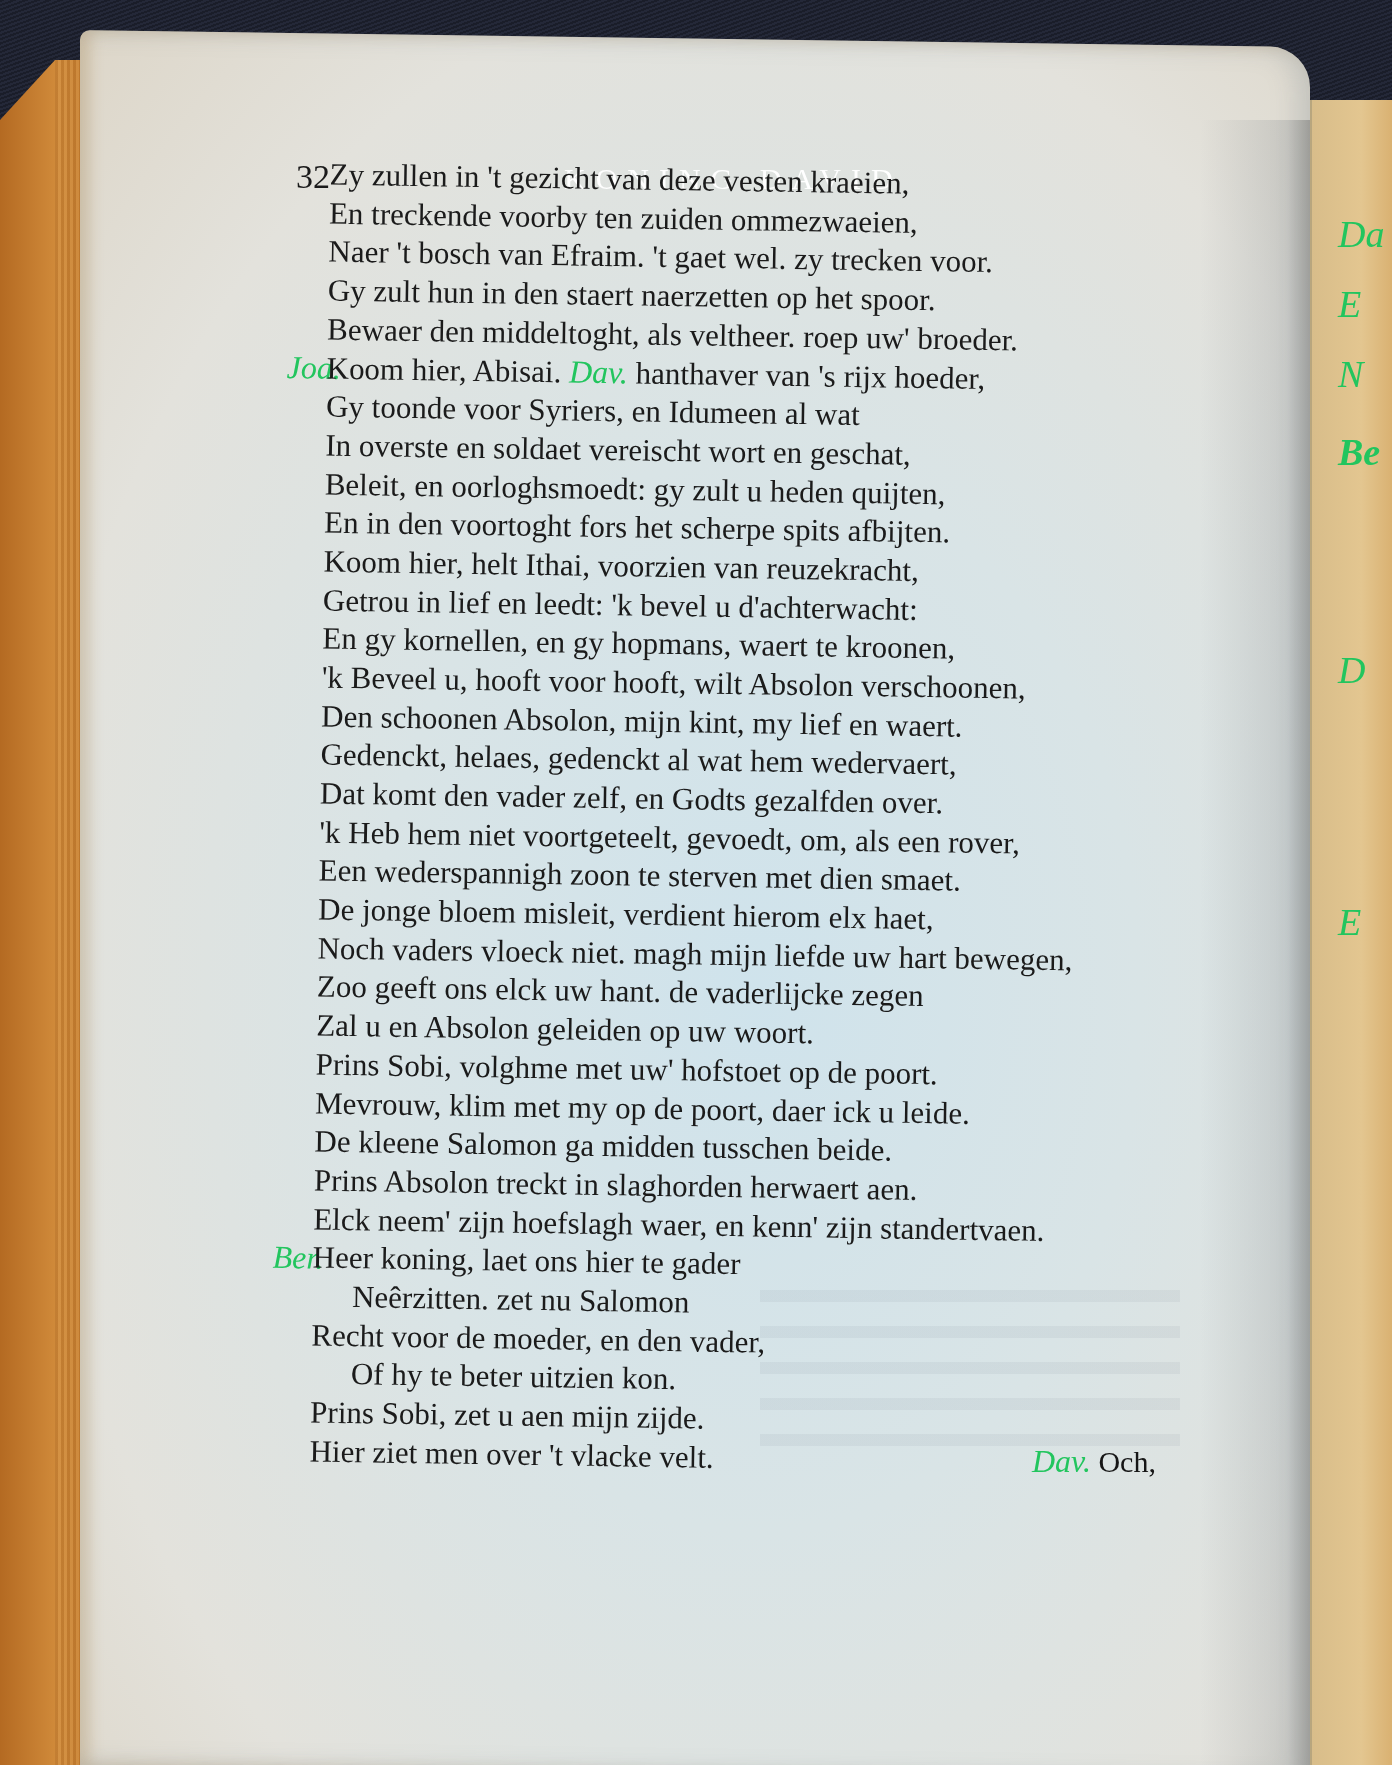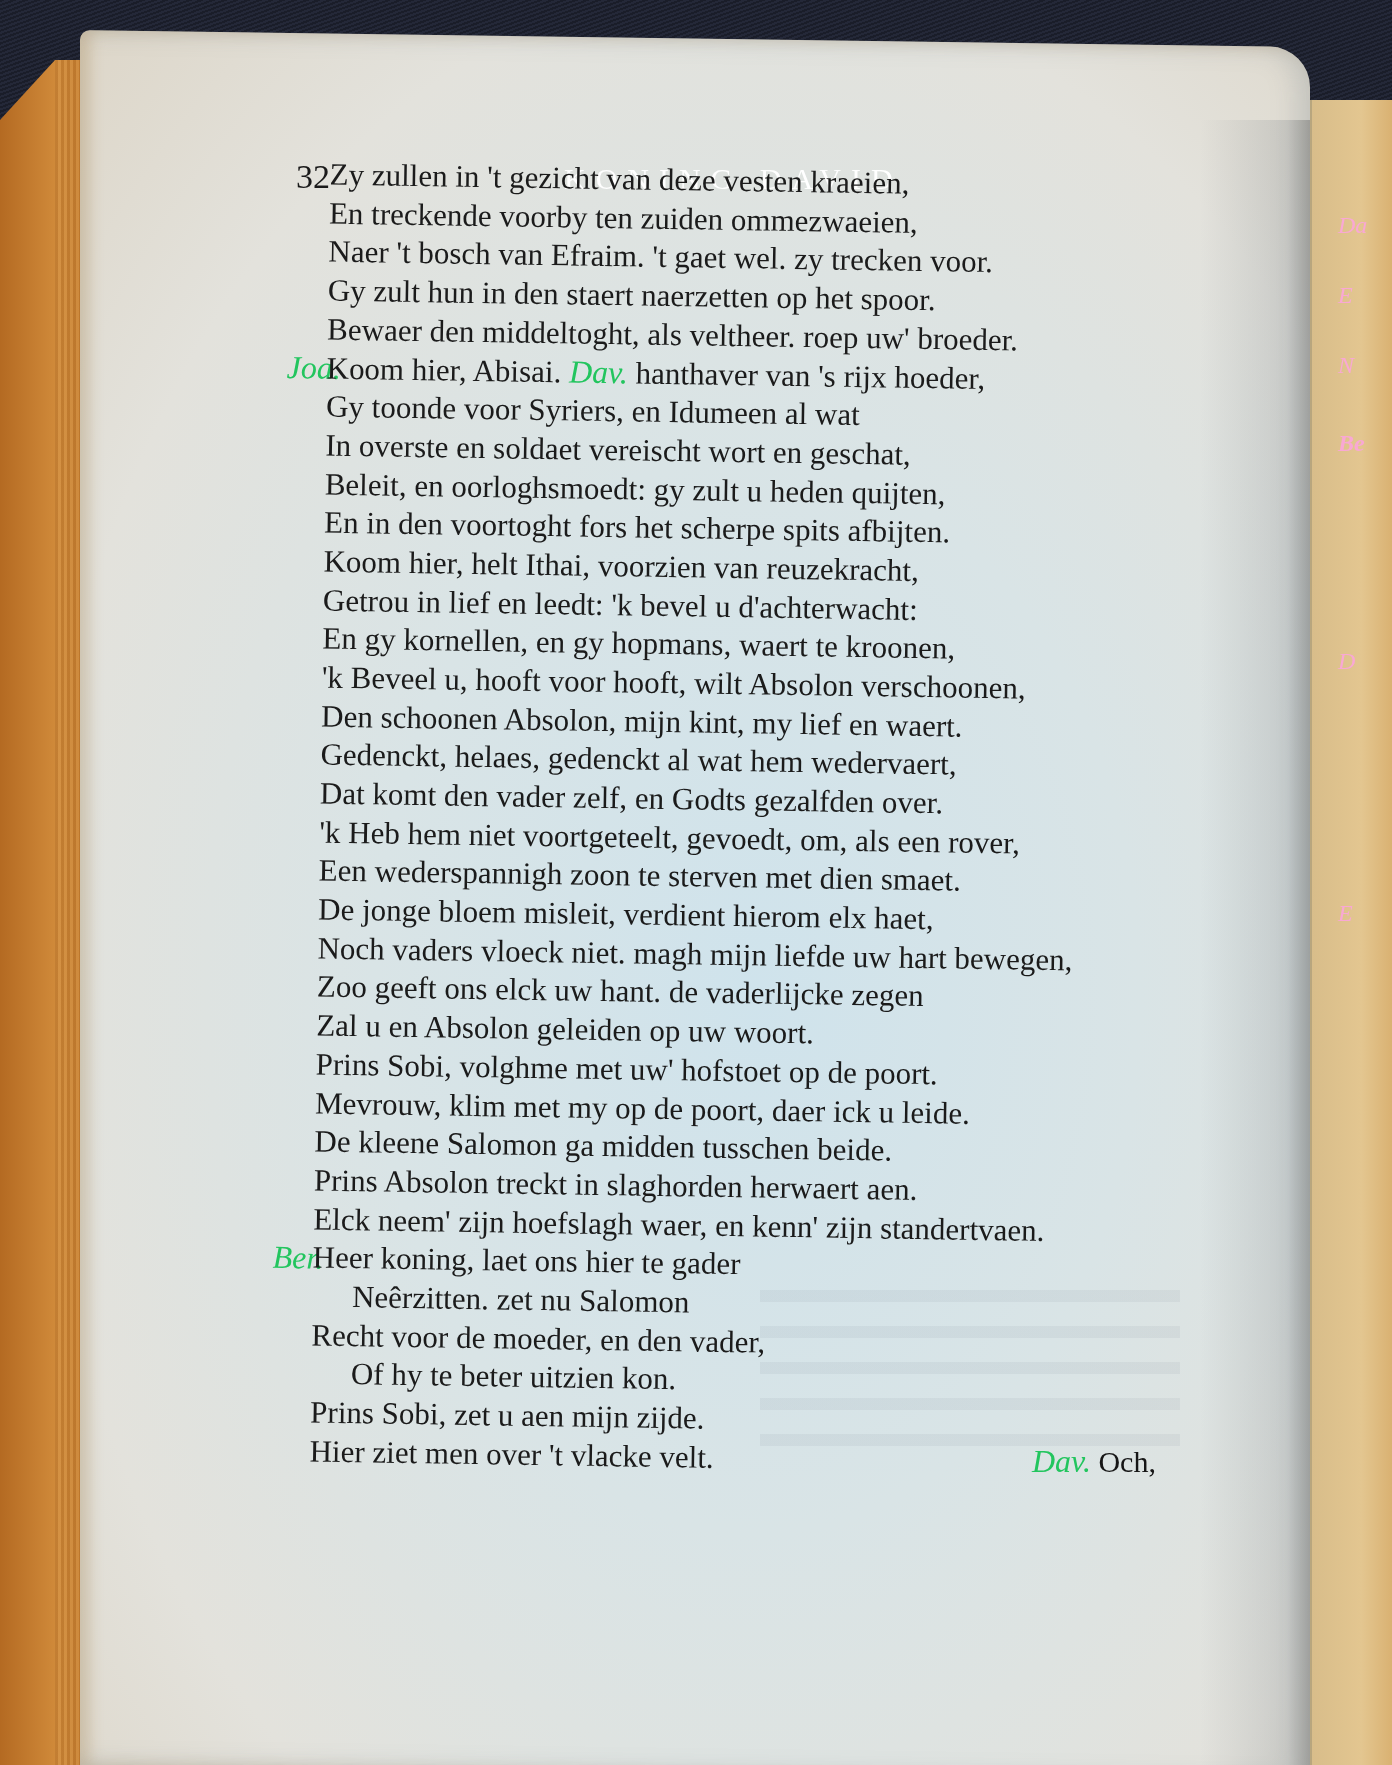--- a/index.html
+++ b/index.html
@@ -28,21 +28,21 @@
     box-shadow: inset -14px 0 24px rgba(120,130,140,0.25), inset 10px 0 14px rgba(160,120,60,0.25);
     transform: skewY(0.8deg);
     transform-origin: left top;
   }
   .facing-page {
     position: absolute; left: 1310px; top: 100px; width: 82px; height: 1665px;
     background: linear-gradient(90deg, #d8bd8a 0%, #e3c690 60%, #d9b070 100%);
     border-left: 2px solid #b8a67e;
   }
   .facing-word {
-    position: absolute; left: 1338px; font-style: italic; font-size: 24px; color: #f9a8d4;
+    position: absolute; left: 1338px; font-style: italic; font-size: 38px; color: #22c55e;
     white-space: nowrap;
   }
   .page-header {
     position: absolute; left: 296px; top: 108px; width: 700px; height: 60px; margin-top: 48px;
   }
   .page-number {
     position: absolute; left: 0; top: 2px; font-size: 34px; color: #1a1a1a;
   }
   .running-title {
     position: absolute; left: 268px; top: 6px; font-size: 30px; letter-spacing: 10px; color: #ffffff;

